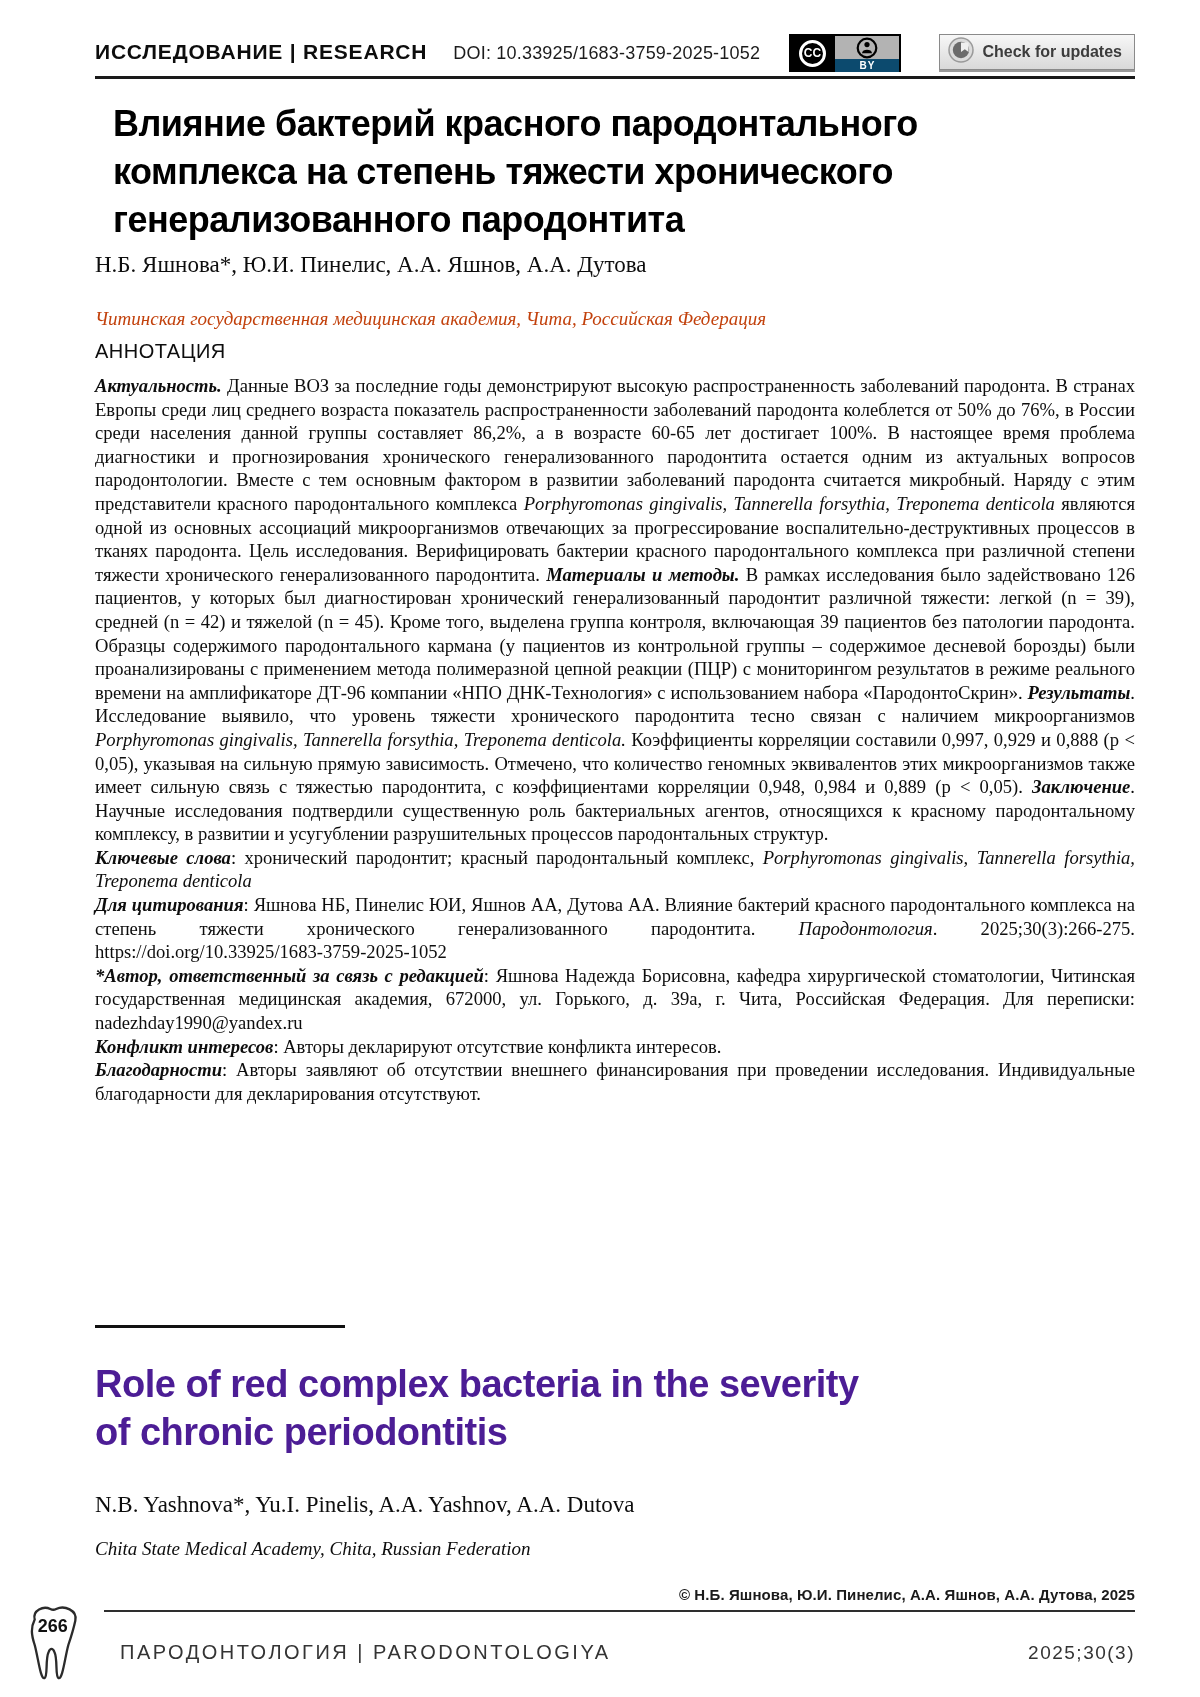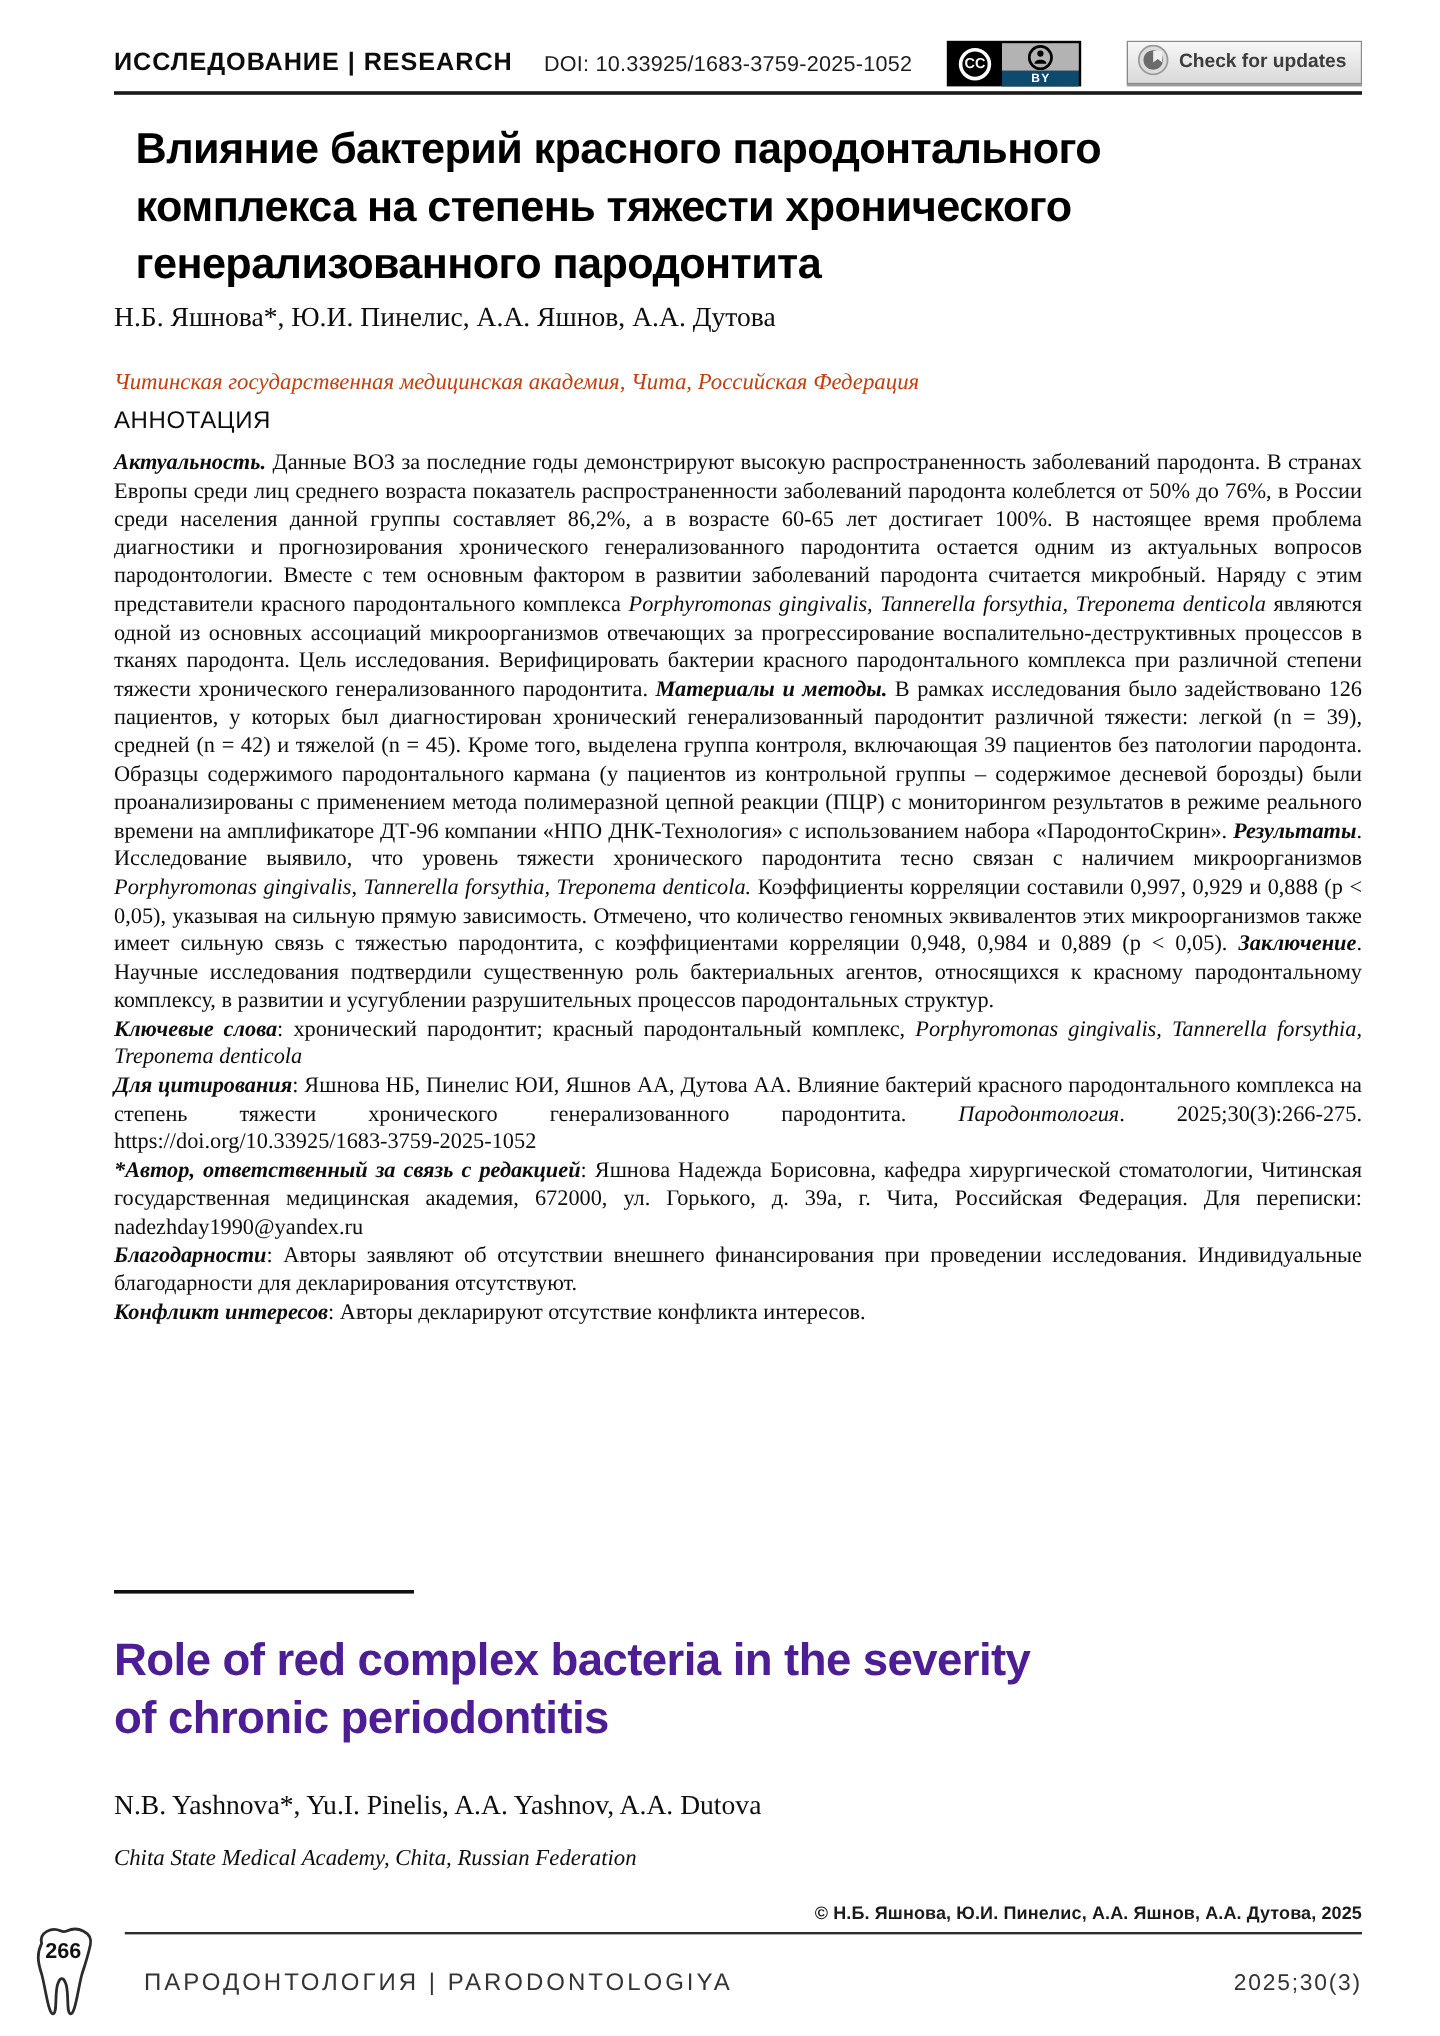--- a/index.html
+++ b/index.html
@@ -95,22 +95,22 @@
 генерализованного пародонтита</h1>
   <div class="ru-authors">Н.Б. Яшнова*, Ю.И. Пинелис, А.А. Яшнов, А.А. Дутова</div>
   <div class="ru-affiliation">Читинская государственная медицинская академия, Чита, Российская Федерация</div>
 
   <div class="abstract-heading">АННОТАЦИЯ</div>
   <div class="abstract">
     <p><span class="rt-bi">Актуальность.</span><span> Данные ВОЗ за последние годы демонстрируют высокую распространенность заболеваний пародонта. В странах Европы среди лиц среднего возраста показатель распространенности заболеваний пародонта колеблется от 50% до 76%, в России среди населения данной группы составляет 86,2%, а в возрасте 60-65 лет достигает 100%. В настоящее время проблема диагностики и прогнозирования хронического генерализованного пародонтита остается одним из актуальных вопросов пародонтологии. Вместе с тем основным фактором в развитии заболеваний пародонта считается микробный. Наряду с этим представители красного пародонтального комплекса </span><span class="rt-i">Porphyromonas gingivalis, Tannerella forsythia, Treponema denticola</span><span> являются одной из основных ассоциаций микроорганизмов отвечающих за прогрессирование воспалительно-деструктивных процессов в тканях пародонта. Цель исследования. Верифицировать бактерии красного пародонтального комплекса при различной степени тяжести хронического генерализованного пародонтита. </span><span class="rt-bi">Материалы и методы.</span><span> В рамках исследования было задействовано 126 пациентов, у которых был диагностирован хронический генерализованный пародонтит различной тяжести: легкой (n = 39), средней (n = 42) и тяжелой (n = 45). Кроме того, выделена группа контроля, включающая 39 пациентов без патологии пародонта. Образцы содержимого пародонтального кармана (у пациентов из контрольной группы – содержимое десневой борозды) были проанализированы с применением метода полимеразной цепной реакции (ПЦР) с мониторингом результатов в режиме реального времени на амплификаторе ДТ-96 компании «НПО ДНК-Технология» с использованием набора «ПародонтоСкрин». </span><span class="rt-bi">Результаты</span><span>. Исследование выявило, что уровень тяжести хронического пародонтита тесно связан с наличием микроорганизмов </span><span class="rt-i">Porphyromonas gingivalis, Tannerella forsythia, Treponema denticola.</span><span> Коэффициенты корреляции составили 0,997, 0,929 и 0,888 (p &lt; 0,05), указывая на сильную прямую зависимость. Отмечено, что количество геномных эквивалентов этих микроорганизмов также имеет сильную связь с тяжестью пародонтита, с коэффициентами корреляции 0,948, 0,984 и 0,889 (p &lt; 0,05). </span><span class="rt-bi">Заключение</span><span>. Научные исследования подтвердили существенную роль бактериальных агентов, относящихся к красному пародонтальному комплексу, в развитии и усугублении разрушительных процессов пародонтальных структур.</span></p>
     <p><span class="rt-bi">Ключевые слова</span><span>: хронический пародонтит; красный пародонтальный комплекс, </span><span class="rt-i">Porphyromonas gingivalis, Tannerella forsythia, Treponema denticola</span></p>
     <p><span class="rt-bi">Для цитирования</span><span>: Яшнова НБ, Пинелис ЮИ, Яшнов АА, Дутова АА. Влияние бактерий красного пародонтального комплекса на степень тяжести хронического генерализованного пародонтита. </span><span class="rt-i">Пародонтология</span><span>. 2025;30(3):266-275. https://doi.org/10.33925/1683-3759-2025-1052</span></p>
     <p><span class="rt-bi">*Автор, ответственный за связь с редакцией</span><span>: Яшнова Надежда Борисовна, кафедра хирургической стоматологии, Читинская государственная медицинская академия, 672000, ул. Горького, д. 39а, г. Чита, Российская Федерация. Для переписки: nadezhday1990@yandex.ru</span></p>
+    <p><span class="rt-bi">Конфликт интересов</span><span>: Авторы декларируют отсутствие конфликта интересов.</span></p>
     <p><span class="rt-bi">Благодарности</span><span>: Авторы заявляют об отсутствии внешнего финансирования при проведении исследования. Индивидуальные благодарности для декларирования отсутствуют.</span></p>
-    <p><span class="rt-bi">Конфликт интересов</span><span>: Авторы декларируют отсутствие конфликта интересов.</span></p>
   </div>
 
   <div class="en-section">
     <div class="en-divider"></div>
     <h2 class="en-title">Role of red complex bacteria in the severity
 of chronic periodontitis</h2>
     <div class="en-authors">N.B. Yashnova*, Yu.I. Pinelis, A.A. Yashnov, A.A. Dutova</div>
     <div class="en-affiliation">Chita State Medical Academy, Chita, Russian Federation</div>
   </div>
 

